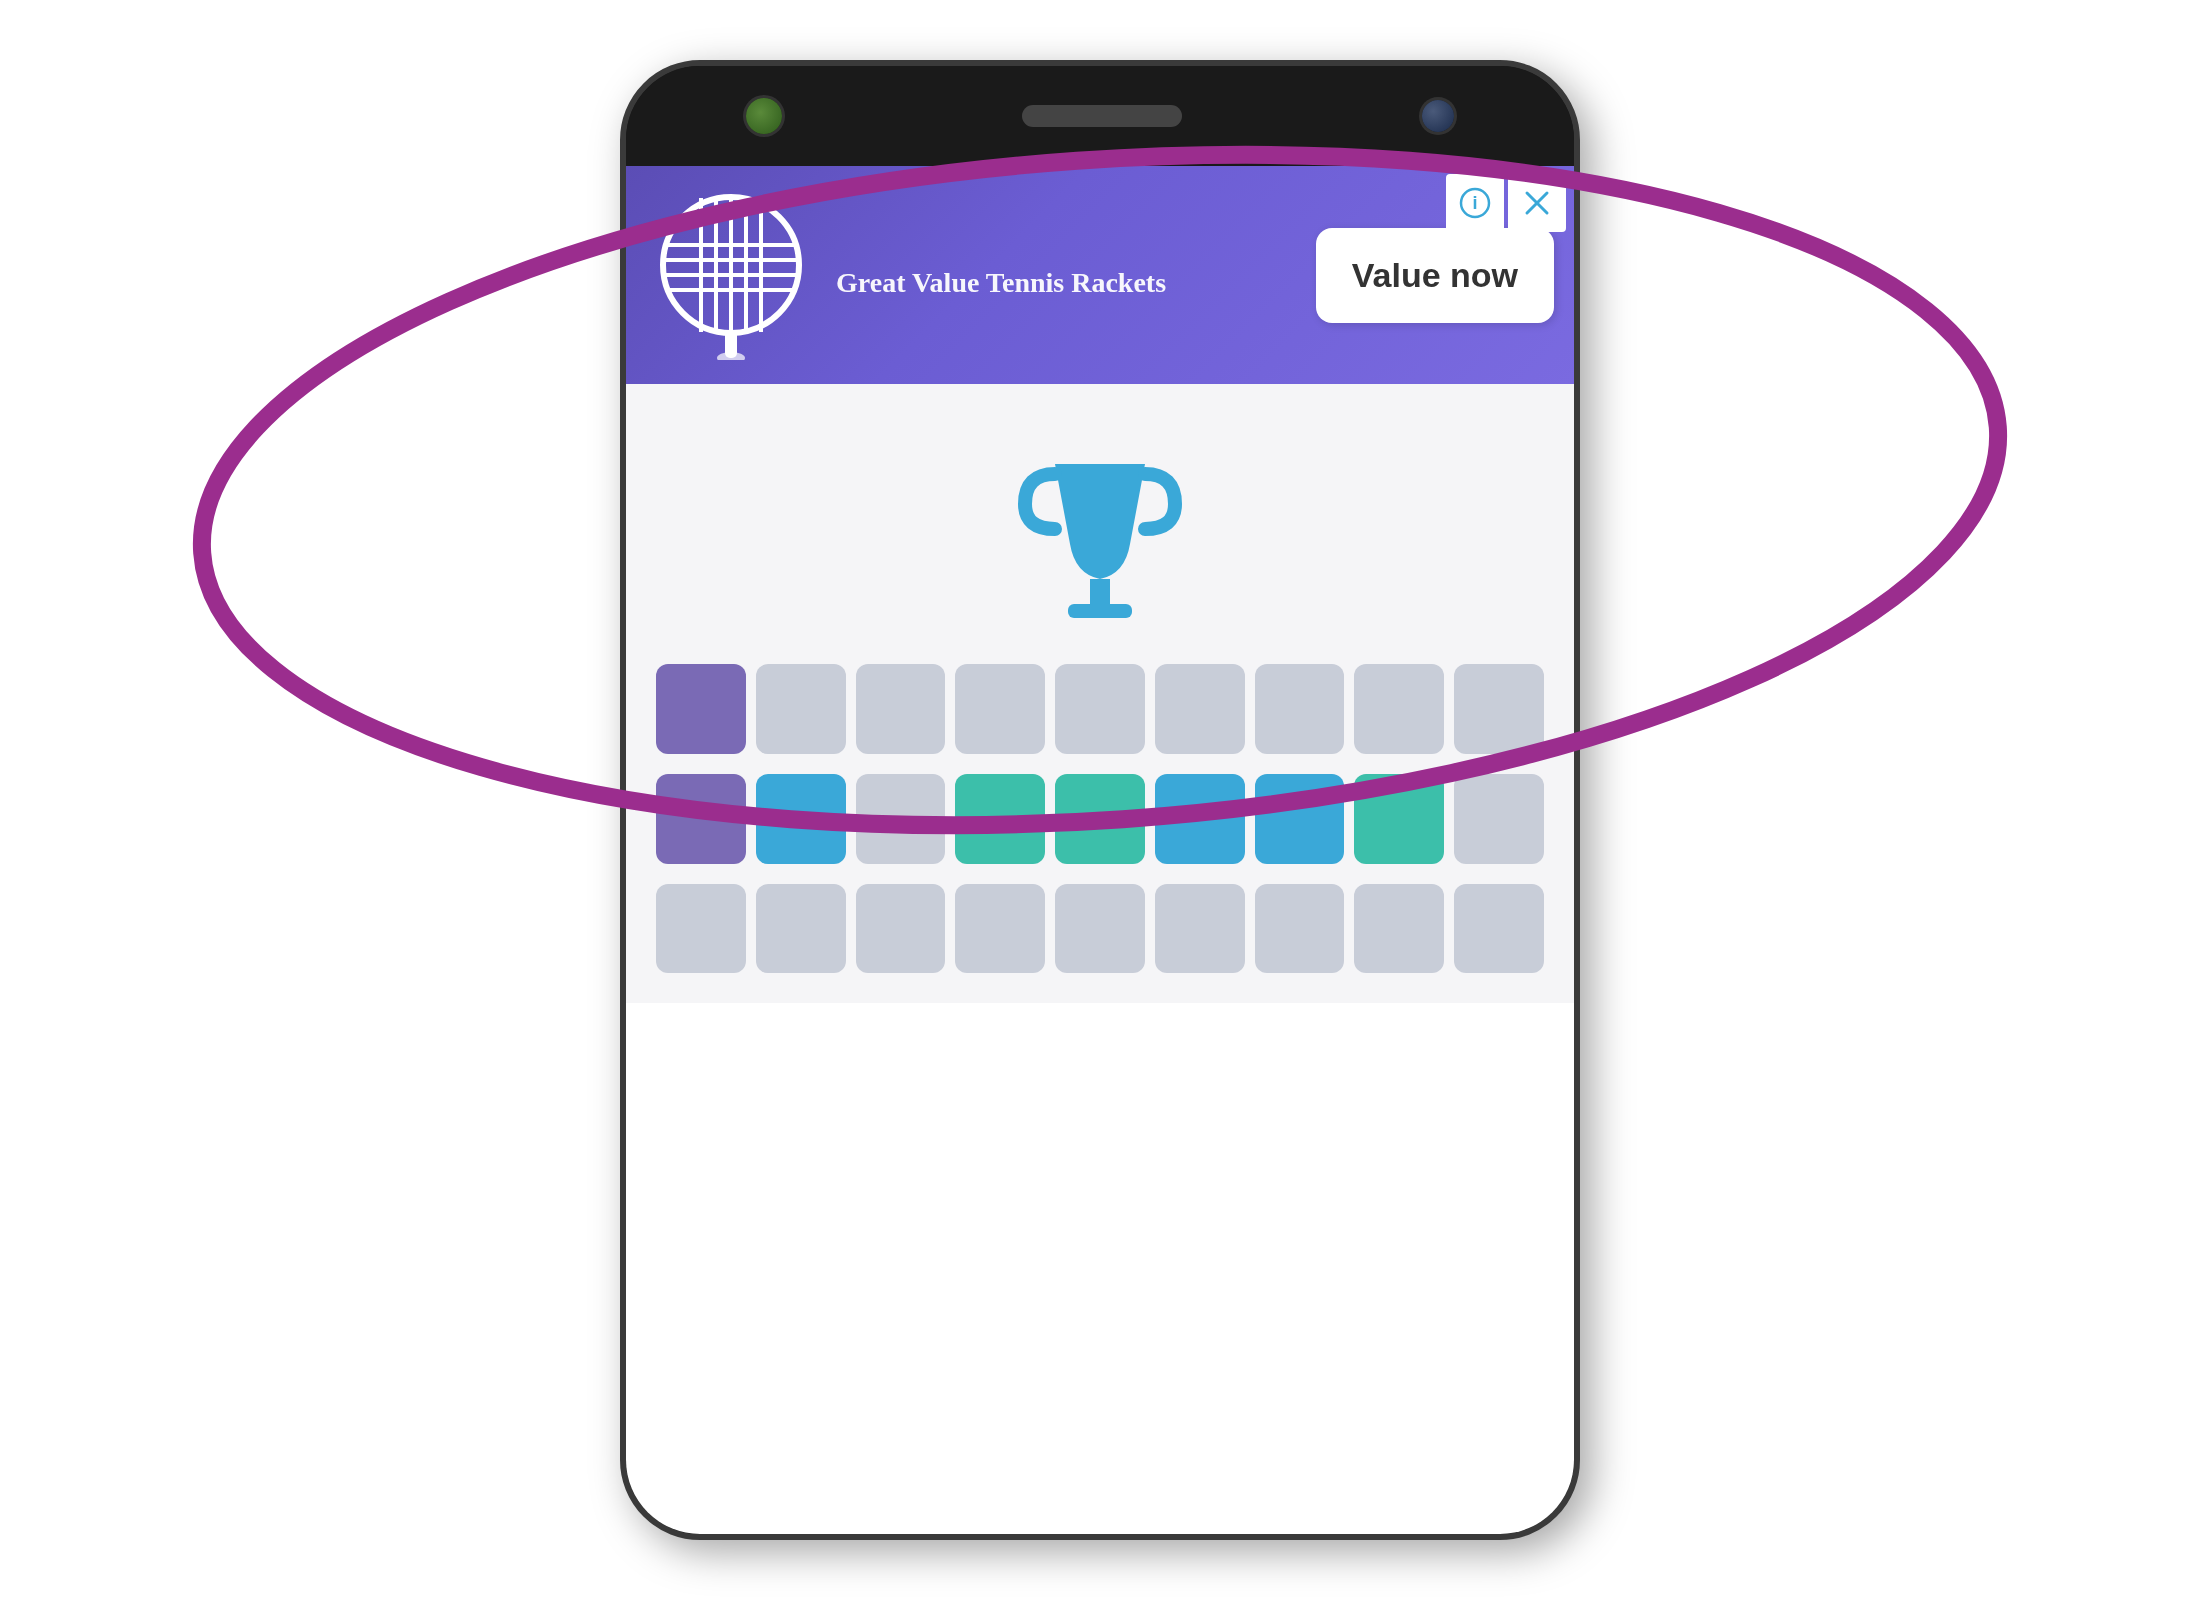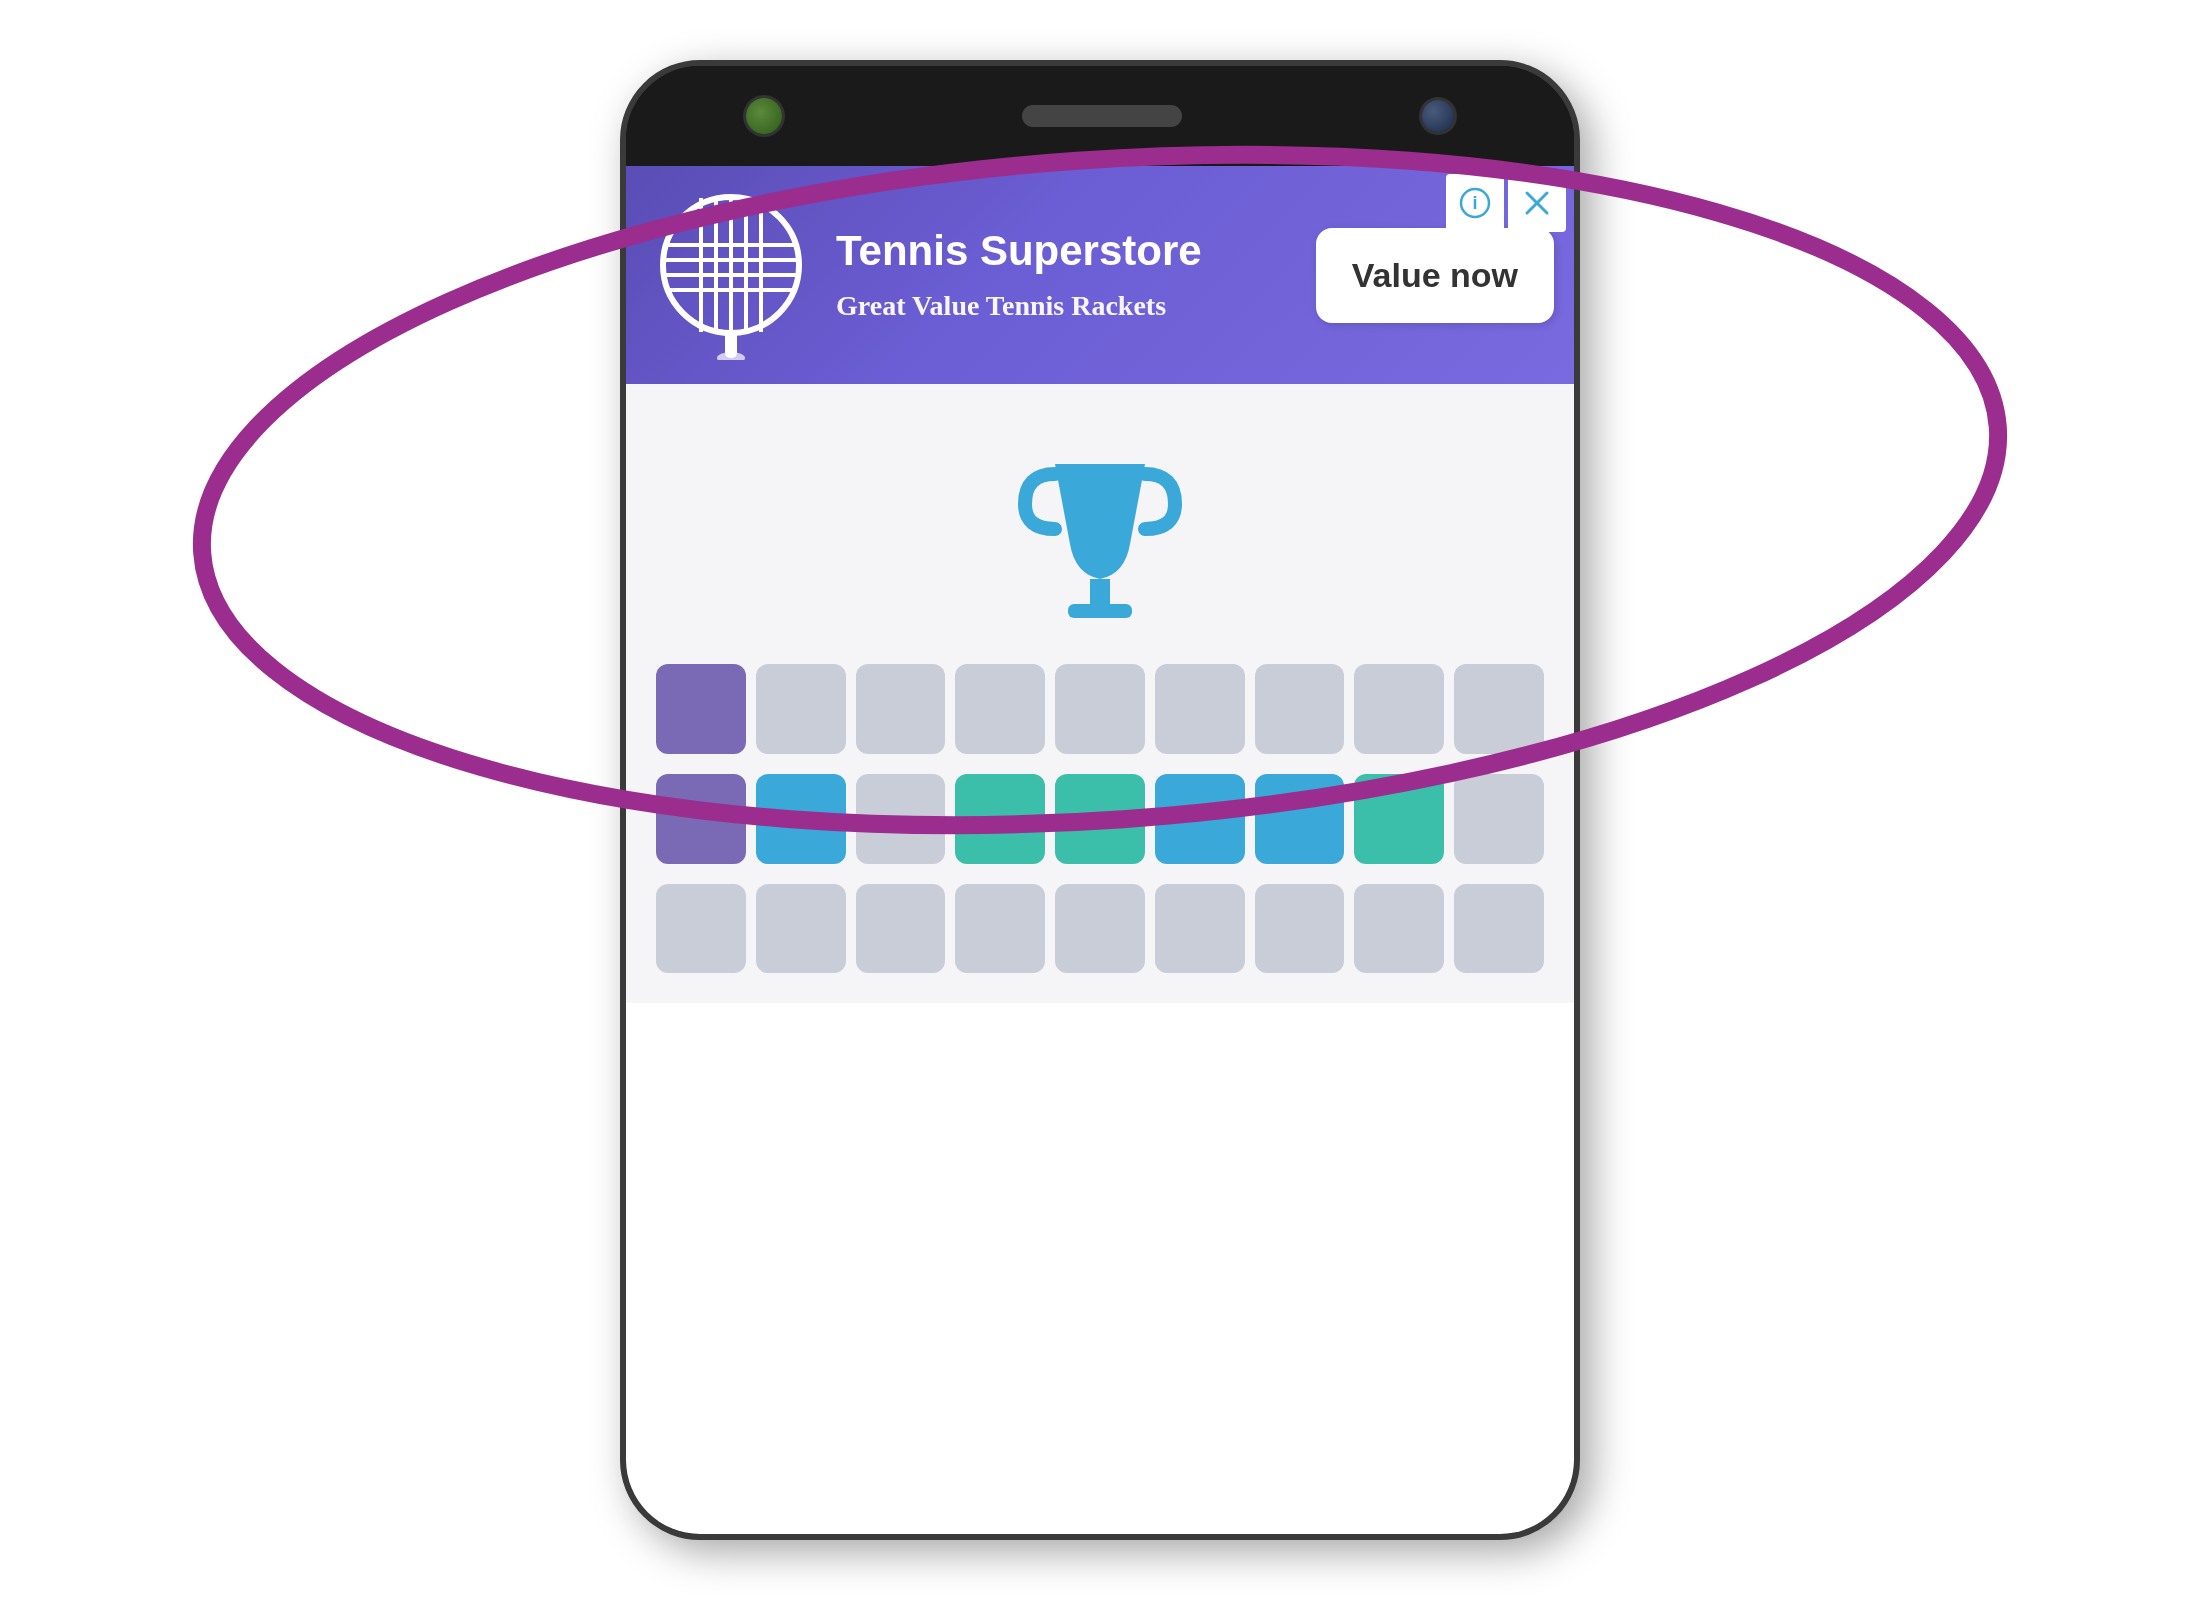--- a/index.html
+++ b/index.html
@@ -276,21 +276,20 @@
 
             <circle cx="85" cy="75" r="68" fill="none" stroke="none"></circle>
 
             <rect x="79" y="140" width="12" height="28" rx="5" fill="white"></rect>
 
             <ellipse cx="85" cy="168" rx="14" ry="6" fill="white" opacity="0.7"></ellipse>
           </svg>
         </div>
 
         <div class="ad-text">
-          <div class="ad-title">Tennis Superstore</div>
           <div class="ad-subtitle">Great Value Tennis Rackets</div>
         </div>
 
         <button class="shop-now-btn">Value now</button>
 
         <div class="ad-controls">
           <button class="ad-control-btn info">
             <svg width="32" height="32" viewBox="0 0 32 32" xmlns="http://www.w3.org/2000/svg">
               <circle cx="16" cy="16" r="14" fill="none" stroke="#3aa8d8" stroke-width="2.5"></circle>
               <text x="16" y="22" text-anchor="middle" font-size="18" font-family="Arial" font-weight="bold" fill="#3aa8d8">i</text>

